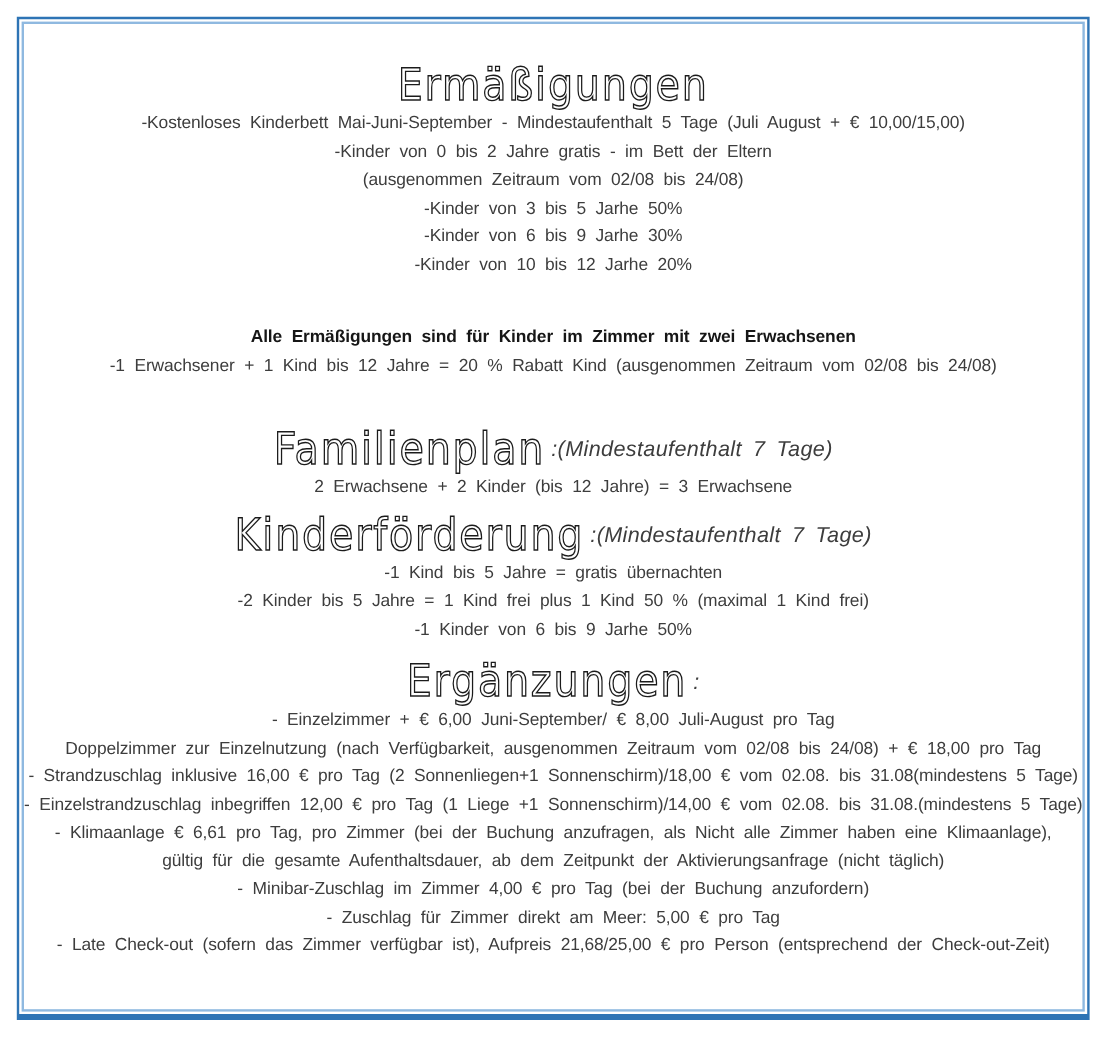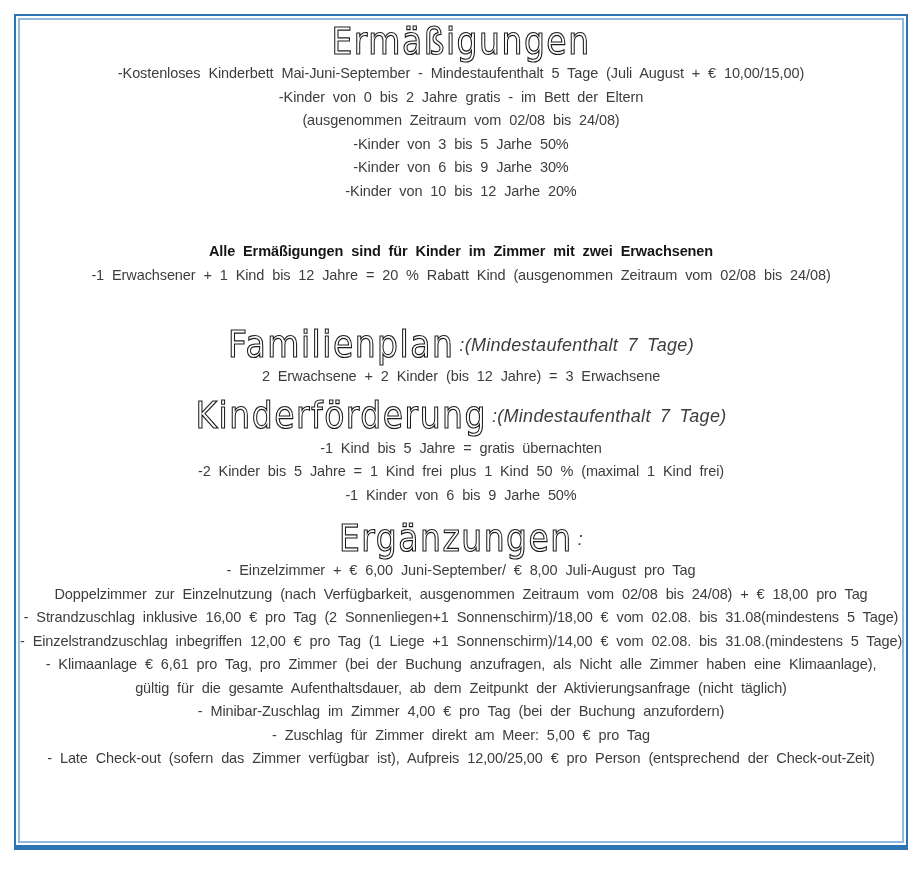--- a/index.html
+++ b/index.html
@@ -22,20 +22,21 @@
     border-bottom-width: 5px;
     padding: 2px;
     background: #ffffff;
   }
   .inner-frame {
     width: 100%;
     height: 100%;
     box-sizing: border-box;
     border: 2px solid #8FB9E0;
     text-align: center;
+    padding-top: 30px;
     overflow: hidden;
   }
   .heading-row {
     height: 42px;
     line-height: 42px;
     white-space: nowrap;
   }
   .heading {
     font-family: "DejaVu Sans", sans-serif;
     font-size: 33px;
@@ -118,17 +119,17 @@
         <span class="heading">Ergänzungen</span><span class="heading-suffix">:</span>
       </div>
       <div class="line">- Einzelzimmer + € 6,00 Juni-September/ € 8,00 Juli-August pro Tag</div>
       <div class="line">Doppelzimmer zur Einzelnutzung (nach Verfügbarkeit, ausgenommen Zeitraum vom 02/08 bis 24/08) + € 18,00 pro Tag</div>
       <div class="line">- Strandzuschlag inklusive 16,00 € pro Tag (2 Sonnenliegen+1 Sonnenschirm)/18,00 € vom 02.08. bis 31.08(mindestens 5 Tage)</div>
       <div class="line">- Einzelstrandzuschlag inbegriffen 12,00 € pro Tag (1 Liege +1 Sonnenschirm)/14,00 € vom 02.08. bis 31.08.(mindestens 5 Tage)</div>
       <div class="line">- Klimaanlage € 6,61 pro Tag, pro Zimmer (bei der Buchung anzufragen, als Nicht alle Zimmer haben eine Klimaanlage),</div>
       <div class="line">gültig für die gesamte Aufenthaltsdauer, ab dem Zeitpunkt der Aktivierungsanfrage (nicht täglich)</div>
       <div class="line">- Minibar-Zuschlag im Zimmer 4,00 € pro Tag (bei der Buchung anzufordern)</div>
       <div class="line">- Zuschlag für Zimmer direkt am Meer: 5,00 € pro Tag</div>
-      <div class="line">- Late Check-out (sofern das Zimmer verfügbar ist), Aufpreis 12,00/25,00 € pro Person (entsprechend der Check-out-Zeit)</div>
+      <div class="line">- Late Check-out (sofern das Zimmer verfügbar ist), Aufpreis 21,68/25,00 € pro Person (entsprechend der Check-out-Zeit)</div>
     </div>
 
   </div>
 </div>
 
 </body></html>

